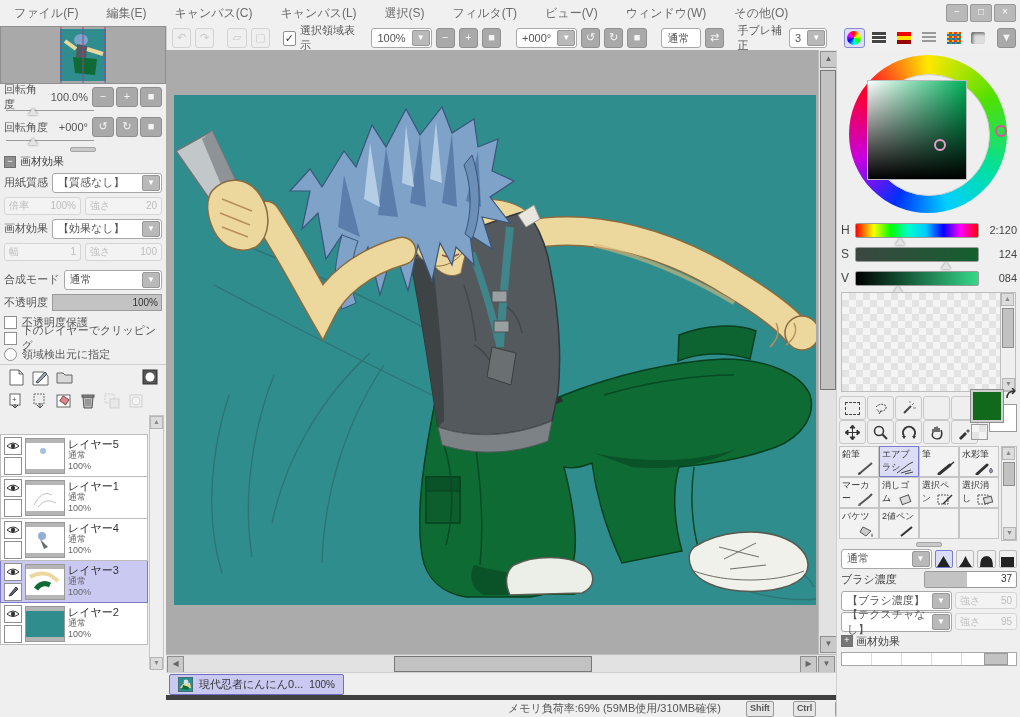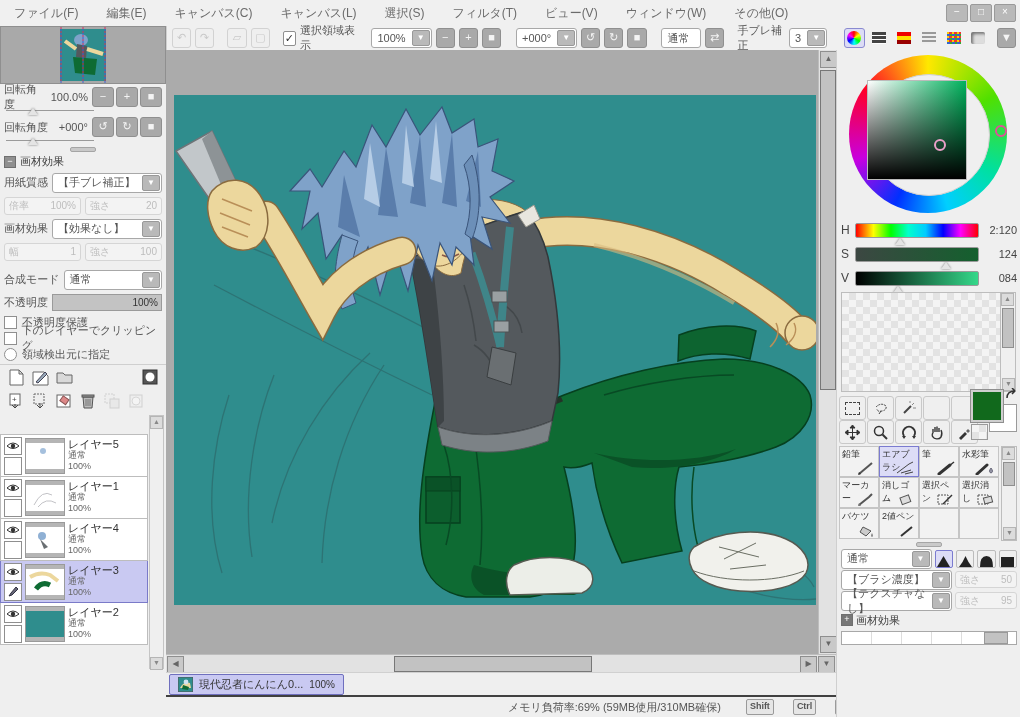--- a/index.html
+++ b/index.html
@@ -55,21 +55,21 @@
   #canvasarea{left:166px;top:50px;width:670px;height:604px;background:#ababab;overflow:hidden;}
   #art{left:8px;top:45px;width:642px;height:510px;background:#2f8d8d;}
   .vs{position:absolute;right:0;top:0;width:17px;height:604px;background:#e2e2e2;border-left:1px solid #bdbdbd;}
   .hs{left:166px;top:654px;width:670px;height:18px;background:#e2e2e2;border-top:1px solid #bdbdbd;display:flex;align-items:center;}
   .sb-btn{width:15px;height:15px;background:#c9c9c9;border:1px solid #8f8f8f;color:#666;font-size:8px;line-height:13px;text-align:center;}
   .sb-thumb-v{position:absolute;left:1px;top:20px;width:14px;height:318px;background:#c2c2c2;border:1px solid #777;}
   .sb-thumb-h{position:absolute;left:228px;top:1px;width:196px;height:14px;background:#c2c2c2;border:1px solid #777;}
   
   #tabbar{left:166px;top:672px;width:854px;height:23px;background:#efefef;border-top:1px solid #d0d0d0;display:flex;align-items:center;padding-left:3px;box-sizing:border-box;}
   #doctab{display:flex;align-items:center;gap:6px;height:19px;padding:0 8px;background:#c9c9f2;border:1px solid #6f6fbe;border-radius:2px;font-size:11px;color:#333;}
-  #statusbar{left:166px;top:695px;width:854px;height:22px;background:#efefef;border-top:2px solid #404040;display:flex;align-items:center;justify-content:flex-end;gap:19px;padding-right:6px;box-sizing:border-box;font-size:11px;color:#555;}
+  #statusbar{left:166px;top:695px;width:854px;height:22px;background:#efefef;border-top:5px solid #404040;display:flex;align-items:center;justify-content:flex-end;gap:19px;padding-right:6px;box-sizing:border-box;font-size:11px;color:#555;}
   .keychip{height:14px;border:1px solid #9a9a9a;background:#e6e6e6;border-radius:2px;font-size:9px;font-weight:bold;color:#555;line-height:13px;padding:0 3px;}
   
   #rightpanel{left:836px;top:50px;width:184px;height:667px;background:#efefef;border-left:1px solid #cfcfcf;box-sizing:border-box;}
   #wheel{left:12px;top:5px;width:158px;height:158px;border-radius:50%;background:conic-gradient(from 0deg,#ffe800 0deg,#50e000 60deg,#00e0a0 120deg,#00cfff 165deg,#0030ff 205deg,#c800e0 250deg,#ff0028 305deg,#ffe800 360deg);}
   #wheel .inner{position:absolute;left:19px;top:19px;width:120px;height:120px;border-radius:50%;background:#efefef;border:1px solid #d0d0d0;}
   #svsq{left:30px;top:30px;width:98px;height:98px;background:linear-gradient(to top,#000,rgba(0,0,0,0)),linear-gradient(to right,#fff,#00b25c);border:1px solid #bbb;}
   .ringmark{position:absolute;width:8px;height:8px;border:2px solid #e0509a;border-radius:50%;}
   .hsv-row{display:flex;align-items:center;height:24px;padding:0 4px;gap:4px;}
   .hsv-lab{width:10px;font-size:12px;color:#444;}
   .hsv-bar{position:relative;flex:1;height:13px;border:1px solid #9a9a9a;border-radius:2px;}
@@ -223,21 +223,21 @@
         <div style="width:24px;height:3px;background:#c9c9c9;border:1px solid #a5a5a5;border-radius:2px;"></div>
       </div>
 
       <div class="panel-hdr">
         <span class="minusbox">−</span>
         <span>画材効果</span>
       </div>
       <div class="fieldrow">
         <span class="lp-label">用紙質感</span>
         <div class="combo" style="flex:1">
-          <span class="val">【手ブレ補正】</span>
+          <span class="val">【質感なし】</span>
           <span class="dd">▼</span>
         </div>
       </div>
       <div class="fieldrow">
         <div class="disfield">
           <span>倍率</span>
             <span>100%</span>
         </div>
         <div class="disfield">
           <span>強さ</span>
@@ -805,20 +805,27 @@
               <path d="M0,11 Q0,0 6.5,0 Q13,0 13,11 Z" fill="#222"></path>
             </svg>
         </div>
         <div class="shapebtn">
           <svg width="13" height="11">
               <rect x="0" y="1" width="13" height="10" fill="#222"></rect>
             </svg>
         </div>
       </div>
       <div class="setrow">
+        <span style="width:80px">ブラシ濃度</span>
+        <div class="valbar">
+          <div class="fill" style="width:46%"></div>
+          <span class="num">37</span>
+        </div>
+      </div>
+      <div class="setrow">
         <div class="combo" style="flex:1">
           <span class="val">【ブラシ濃度】</span>
           <span class="dd">▼</span>
         </div>
         <div class="dis-chip">
           <span>強さ</span>
             <span>50</span>
         </div>
       </div>
       <div class="setrow">

